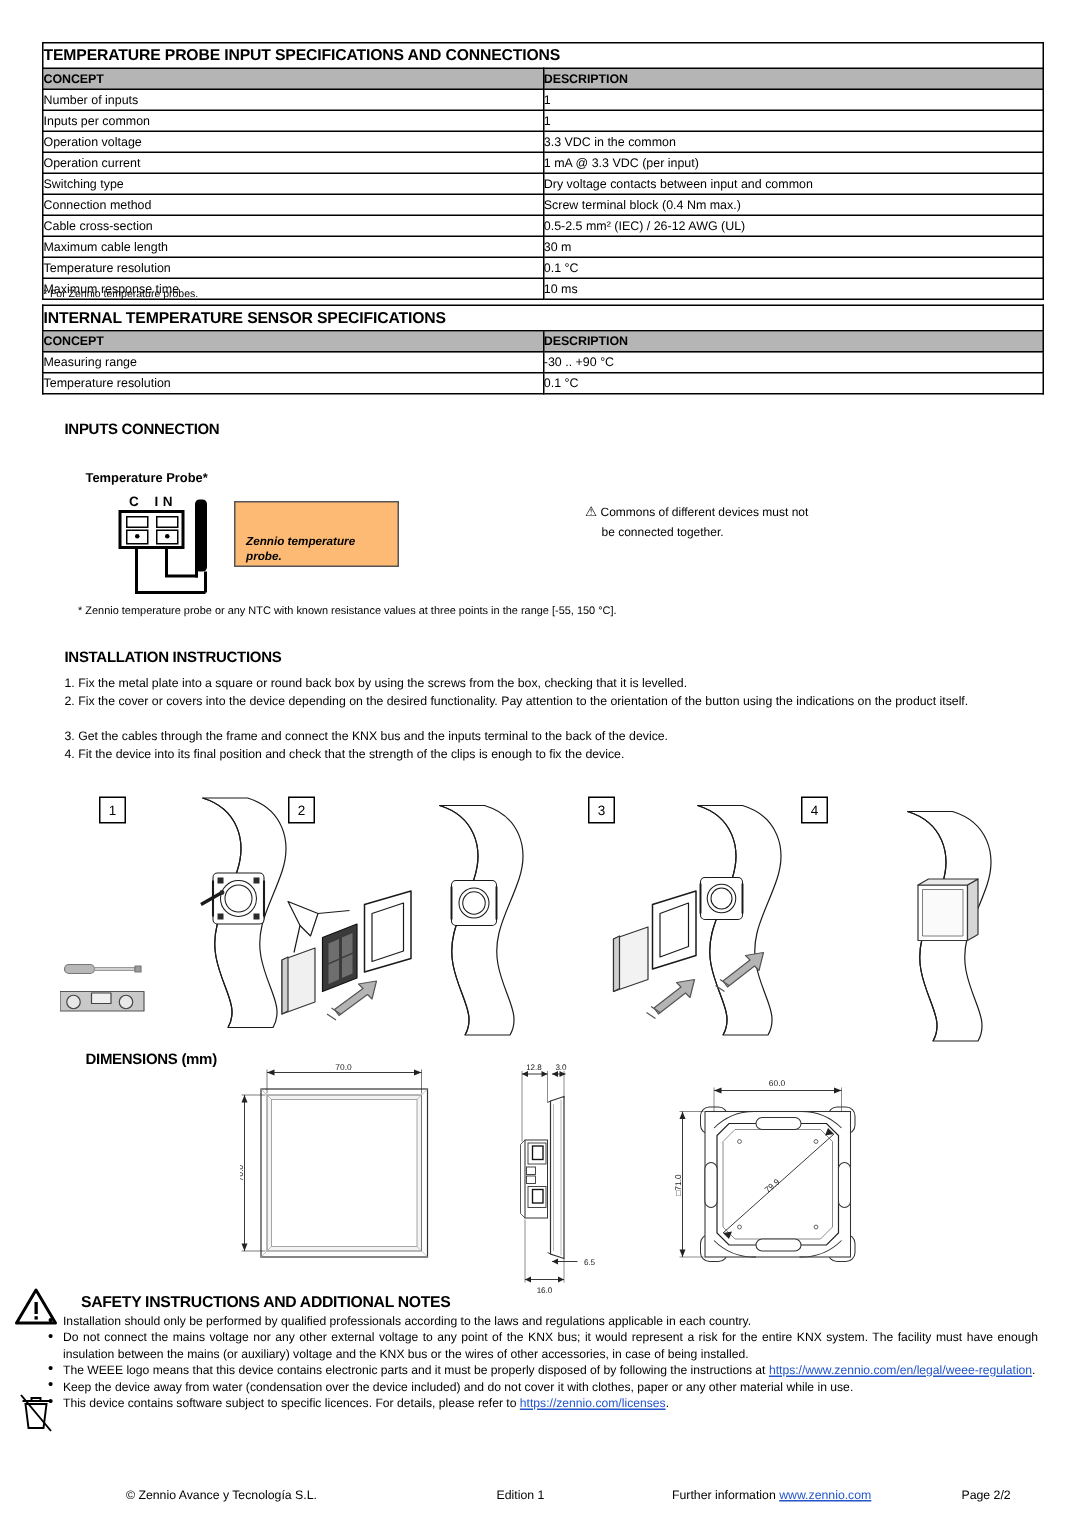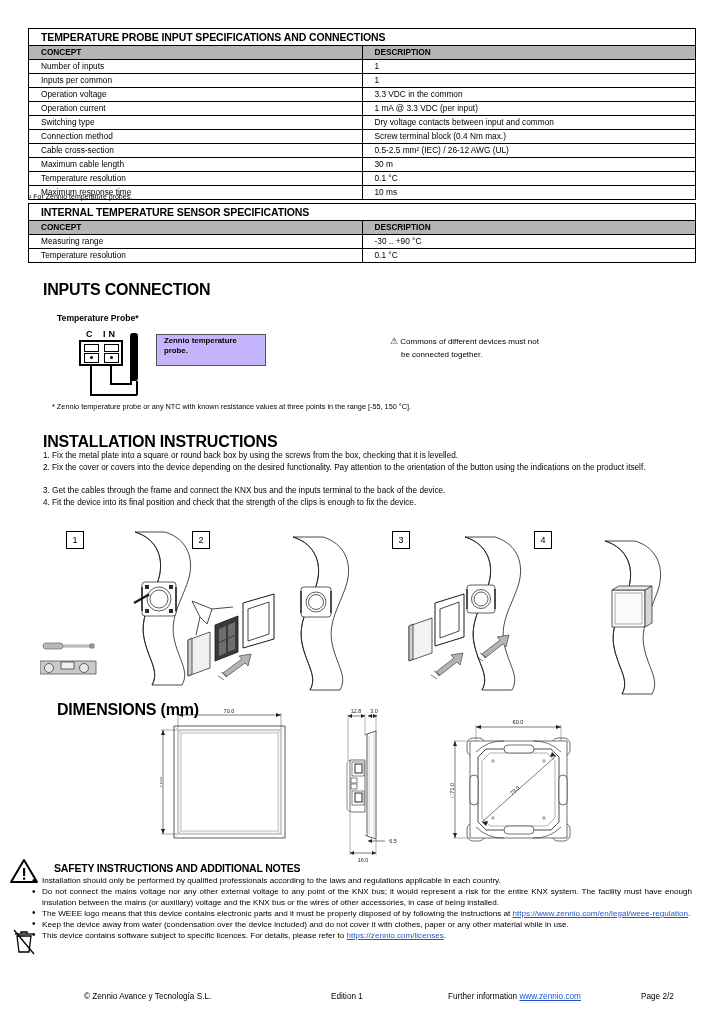--- a/index.html
+++ b/index.html
@@ -23,21 +23,21 @@
 
   
   .spec-table {
     position: absolute;
     border-collapse: collapse;
     table-layout: fixed;
     font-size: 8.3px;
   }
   .spec-table td, .spec-table th {
     border: 1px solid #000;
-    padding: 1px 12px;
+    padding: 1px 0;
     text-align: left;
     font-weight: normal;
     line-height: 11px;
     height: 11px;
     vertical-align: middle;
   }
   .tbl-title td {
     font-weight: bold;
     font-size: 10.5px;
     height: 14px;
@@ -56,21 +56,21 @@
   .footnote {
     position: absolute;
     font-size: 7px;
     line-height: 9px;
   }
 
   
   .section-head {
     position: absolute;
     font-weight: bold;
-    font-size: 16px;
+    font-size: 10px;
     letter-spacing: -0.2px;
   }
   .sub-head {
     position: absolute;
     font-weight: bold;
     font-size: 8.6px;
   }
 
   
   .term-block {
@@ -102,26 +102,27 @@
     background: #000;
     border-radius: 3px;
   }
   .wire {
     position: absolute;
     background: #000;
   }
   .probe-box {
     position: absolute;
     border: 1.5px solid #555;
-    background: #c4b5fd;
+    background: #fdba74;
     box-sizing: border-box;
     font-weight: bold;
     font-size: 7.8px;
     line-height: 10px;
-    padding: 1px 7px;
+    padding: 21px 7px;
+    font-style: italic;
   }
   .warn-note {
     position: absolute;
     font-size: 8px;
     line-height: 13px;
   }
   .star-note {
     position: absolute;
     font-size: 7.3px;
   }

